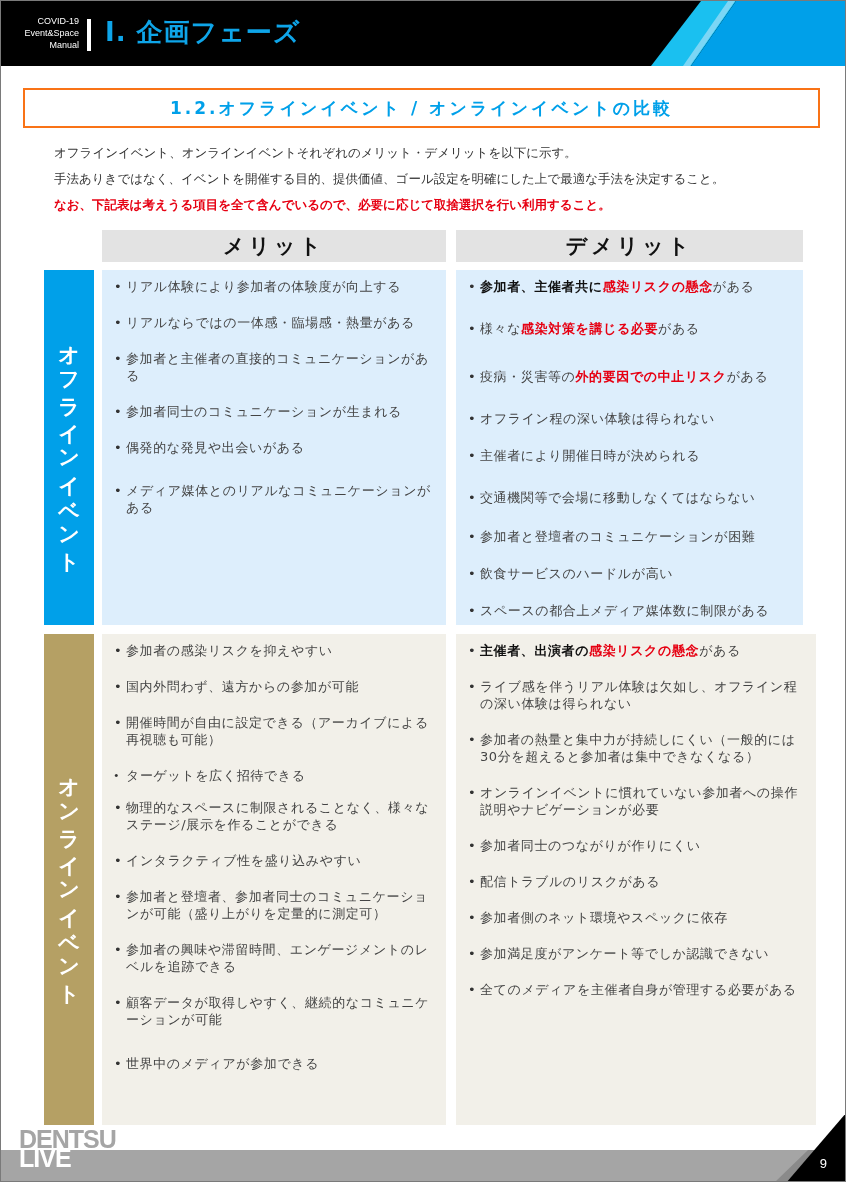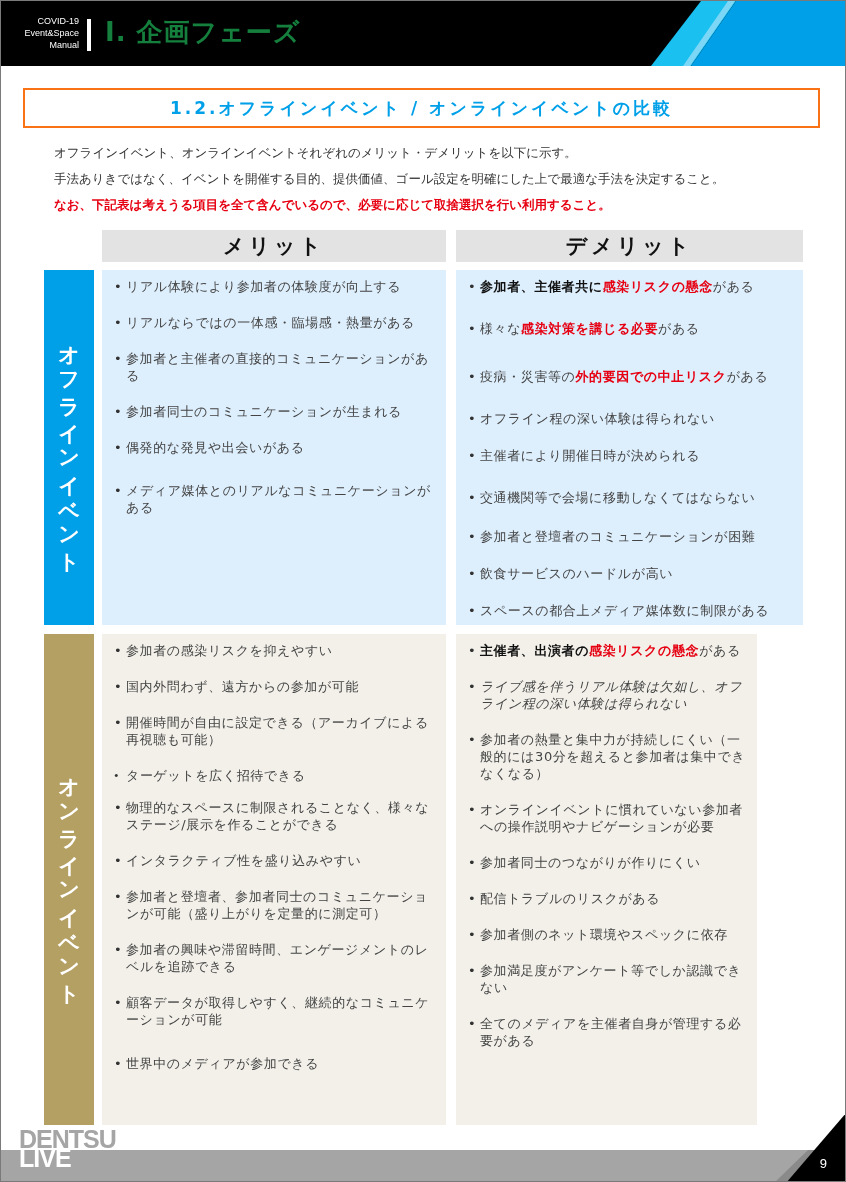--- a/index.html
+++ b/index.html
@@ -32,21 +32,21 @@
   }
   .brand-small {
     position: absolute; left: 8px; top: 14px; width: 70px;
     text-align: right; color: #fff; font-size: 9px; line-height: 12px;
     font-family: "Liberation Sans", sans-serif;
   }
   .brand-bar {
     position: absolute; left: 86px; top: 18px; width: 4px; height: 32px; background: #fff;
   }
   .header-title {
-    position: absolute; left: 104px; top: 14px; color: #15803d; font-size: 26px;
+    position: absolute; left: 104px; top: 14px; color: #0ea5e9; font-size: 26px;
     font-weight: bold; letter-spacing: 1px;
   }
   .section-box {
     position: absolute; left: 22px; top: 87px; width: 797px; height: 40px;
     border: 2px solid #f97316; box-sizing: border-box;
     display: flex; align-items: center; justify-content: center;
     color: #00a0e9; font-weight: bold; font-size: 17px; letter-spacing: 3px;
   }
   .intro { position: absolute; left: 53px; top: 144px; font-size: 12.5px; color: #333; }
   .intro p { margin: 0 0 10px 0; line-height: 16px; }
@@ -171,24 +171,24 @@
       <li style="margin-bottom: 19px;">開催時間が自由に設定できる（アーカイブによる再視聴も可能）</li>
       <li style="margin-bottom: 15px; font-family: Liberation Serif, serif;">ターゲットを広く招待できる</li>
       <li style="margin-bottom: 19px;">物理的なスペースに制限されることなく、様々なステージ/展示を作ることができる</li>
       <li style="margin-bottom: 19px;">インタラクティブ性を盛り込みやすい</li>
       <li style="margin-bottom: 19px;">参加者と登壇者、参加者同士のコミュニケーションが可能（盛り上がりを定量的に測定可）</li>
       <li style="margin-bottom: 19px;">参加者の興味や滞留時間、エンゲージメントのレベルを追跡できる</li>
       <li style="margin-bottom: 27px;">顧客データが取得しやすく、継続的なコミュニケーションが可能</li>
       <li style="margin-bottom: 19px;">世界中のメディアが参加できる</li>
     </ul>
 </div>
-<div class="cell online-bg" style="left:455px; top:633px; width:301px; height:491px;">
+<div class="cell online-bg" style="left:455px; top:633px; width:360px; height:491px;">
   <ul id="on-demerits">
       <li style="margin-bottom: 19px;"><span class="b">主催者、出演者の</span><span class="r">感染リスクの懸念</span><span>がある</span></li>
-      <li style="margin-bottom: 19px; font-style: italic;"><span>ライブ感を伴うリアル体験は欠如し、オフライン程の深い体験は得られない</span></li>
+      <li style="margin-bottom: 19px;"><span>ライブ感を伴うリアル体験は欠如し、オフライン程の深い体験は得られない</span></li>
       <li style="margin-bottom: 19px;"><span>参加者の熱量と集中力が持続しにくい（一般的には30分を超えると参加者は集中できなくなる）</span></li>
       <li style="margin-bottom: 19px;"><span>オンラインイベントに慣れていない参加者への操作説明やナビゲーションが必要</span></li>
       <li style="margin-bottom: 19px;"><span>参加者同士のつながりが作りにくい</span></li>
       <li style="margin-bottom: 19px;"><span>配信トラブルのリスクがある</span></li>
       <li style="margin-bottom: 19px;"><span>参加者側のネット環境やスペックに依存</span></li>
       <li style="margin-bottom: 19px;"><span>参加満足度がアンケート等でしか認識できない</span></li>
       <li style="margin-bottom: 19px;"><span>全てのメディアを主催者自身が管理する必要がある</span></li>
     </ul>
 </div>
 

